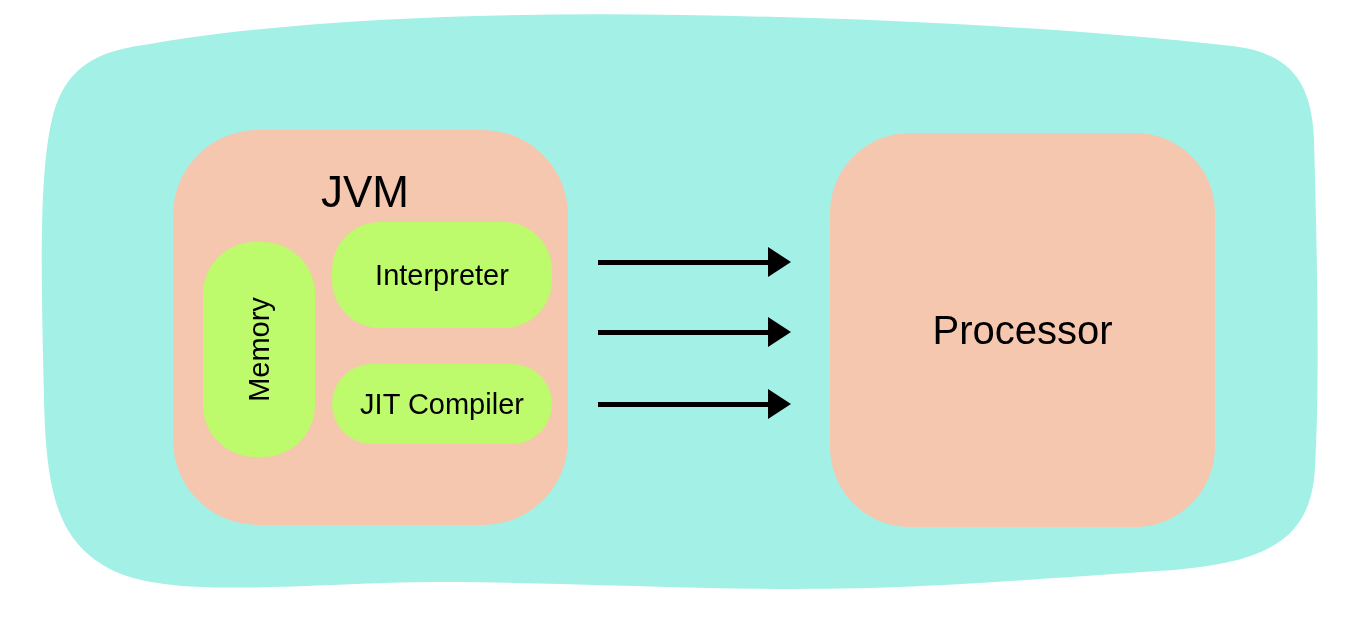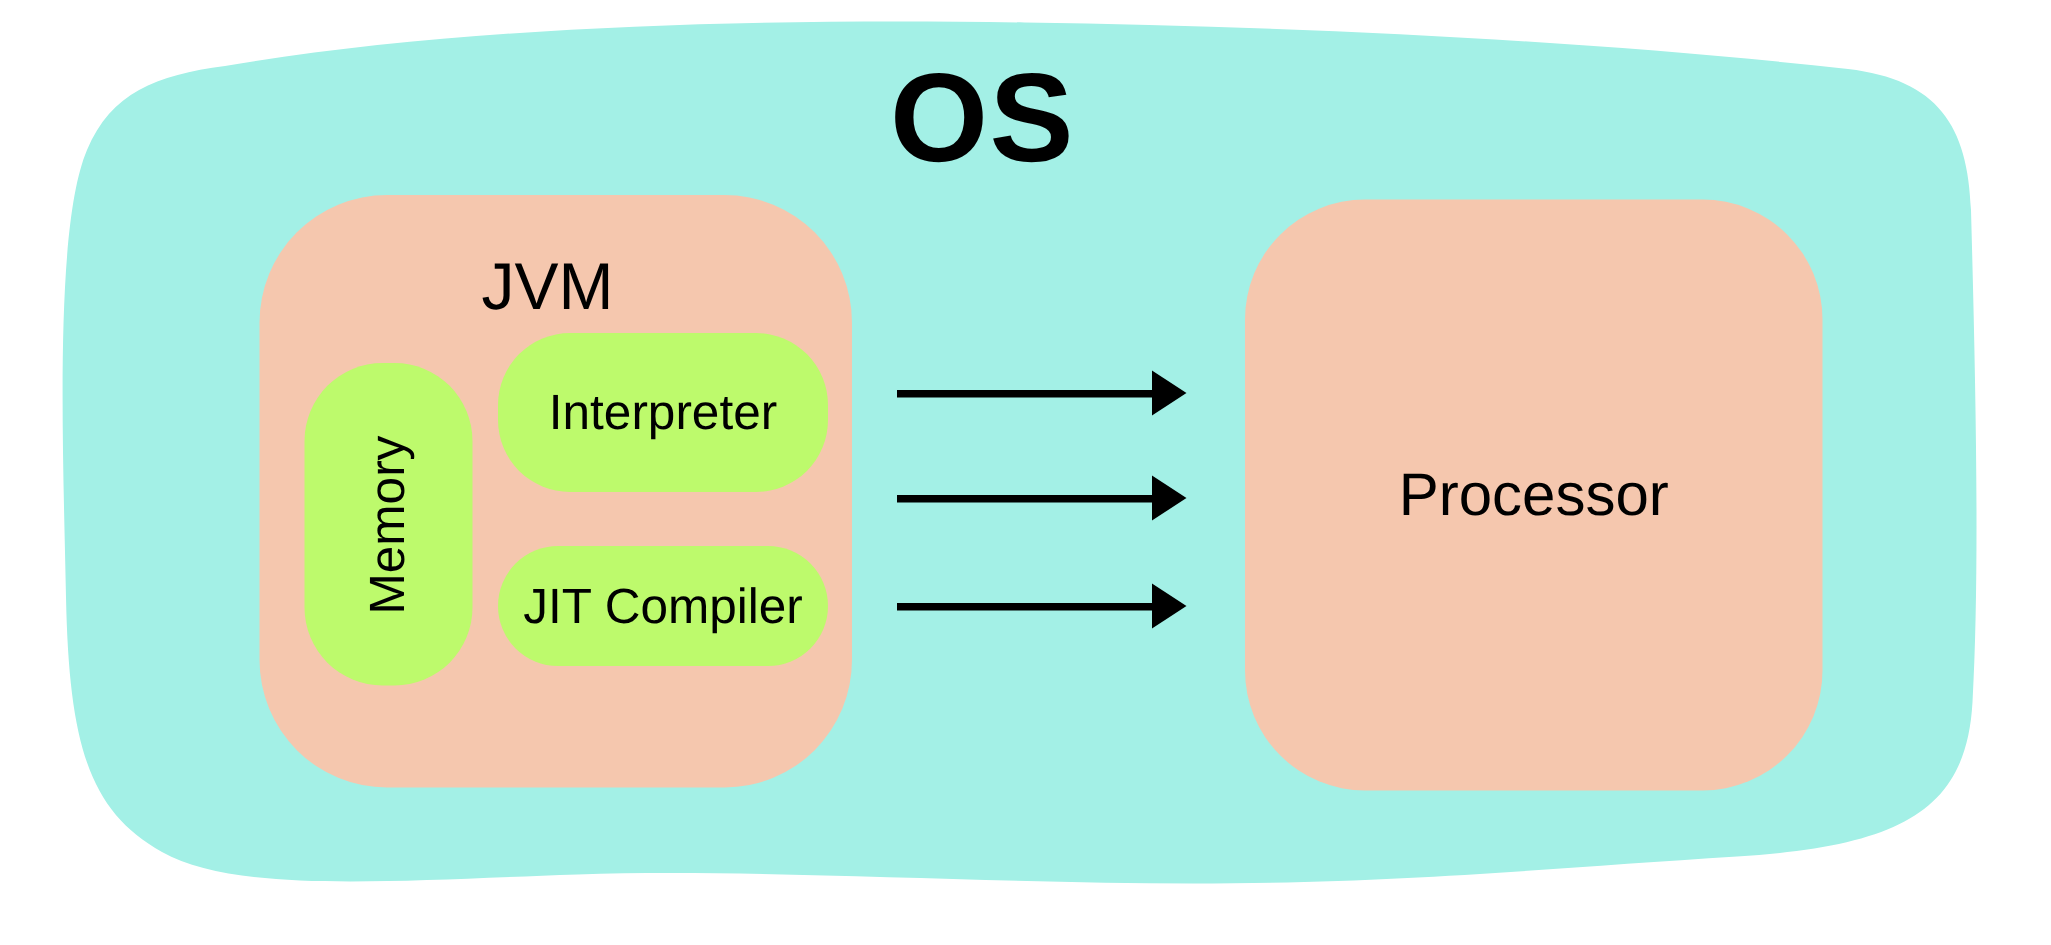--- a/index.html
+++ b/index.html
@@ -51,21 +51,21 @@
     font-size: 44px;
     line-height: 1.1;
   }
 
   .component {
     position: absolute;
     background: var(--component-bg, #BDFA6C);
     display: flex;
     align-items: center;
     justify-content: center;
-    font-size: 33px;
+    font-size: 29px;
   }
   .memory-box {
     left: 203px; top: 242px;
     width: 112px; height: 215px;
     border-radius: 52px;
   }
   .memory-box .vtext {
     transform: rotate(-90deg);
     white-space: nowrap;
   }
@@ -130,21 +130,20 @@
       C 1311 540 1268 564 1158 571
       C 1030 579 935 589 795 589
       C 655 589 505 579 385 583
       C 262 587 158 596 108 568
       C 60 541 46 498 44 398
       C 42 298 36 152 58 100
       C 74 62 104 50 150 44
       Z"></path>
   </svg>
 
-  <div class="os-title">OS</div>
 
   <div class="jvm-box"></div>
   <div class="jvm-label">JVM</div>
 
   <div class="component memory-box">
     <span class="vtext">Memory</span>
   </div>
 
   <div class="component interpreter-box">
     <span>Interpreter</span>

